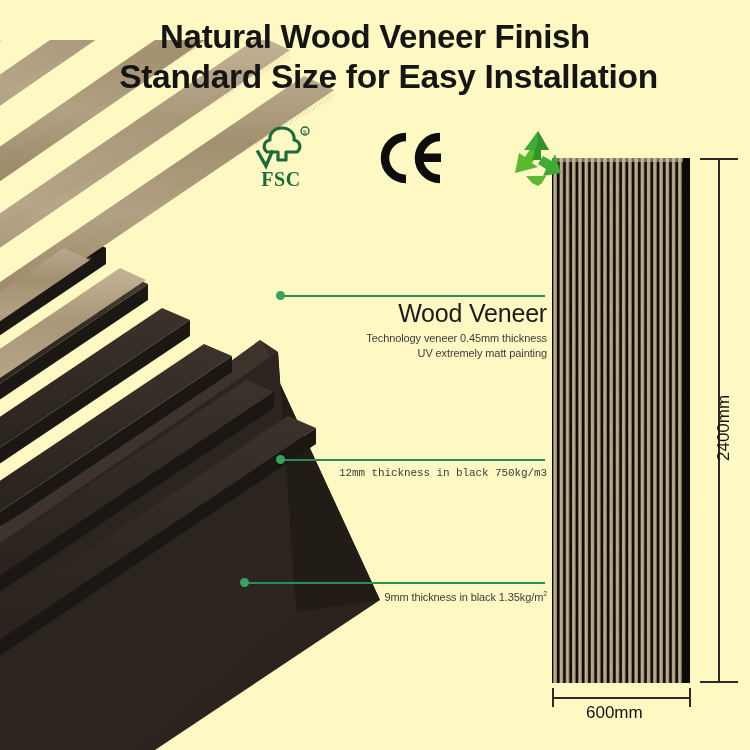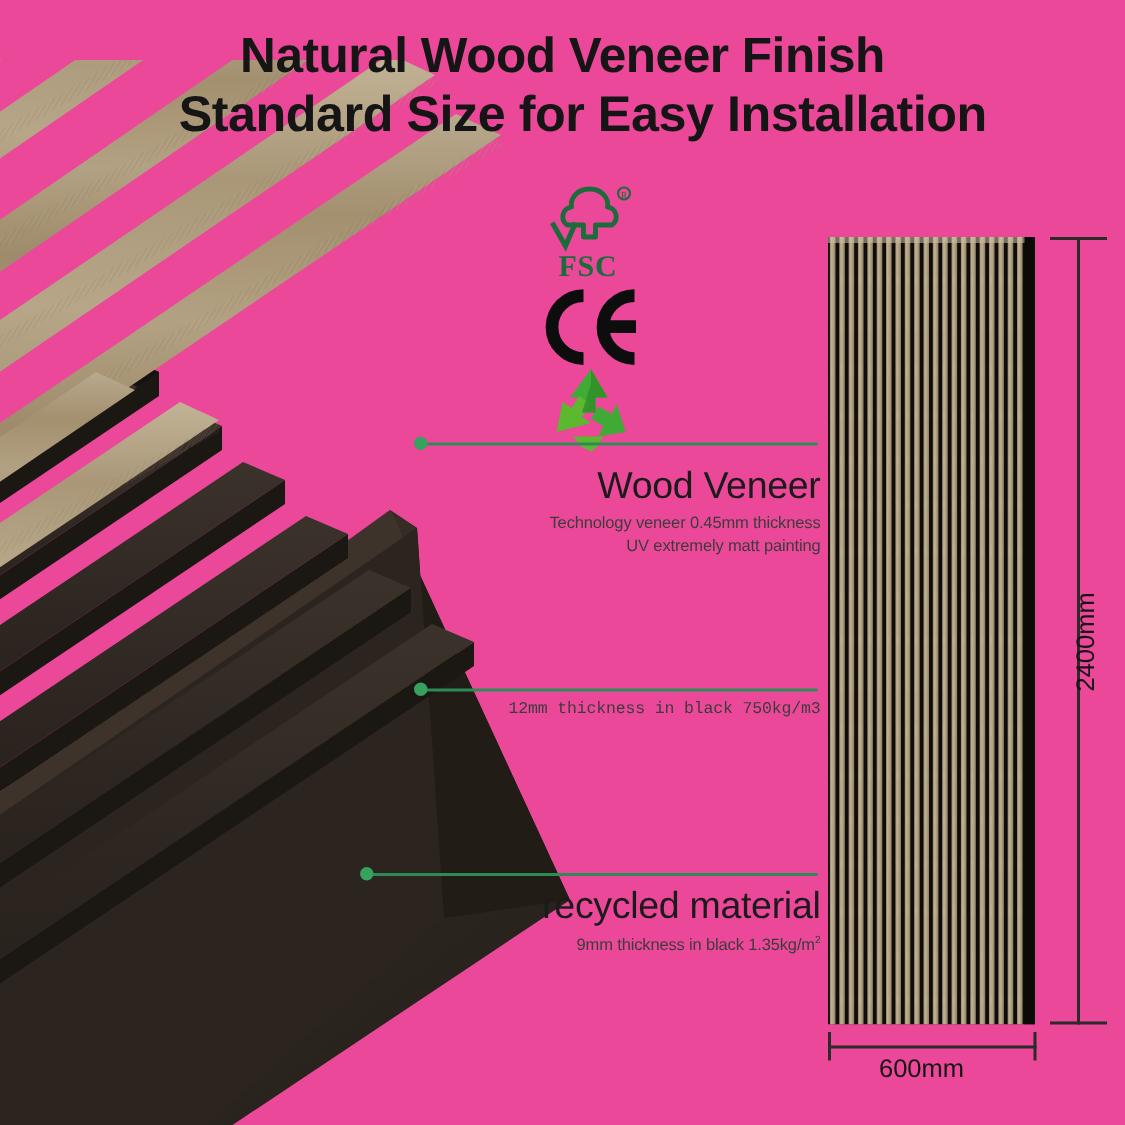--- a/index.html
+++ b/index.html
@@ -1,28 +1,28 @@
 <!DOCTYPE html>
 <html><head>
 <meta charset="utf-8">
 <style>
   html,body{margin:0;padding:0;background:#fff;}
   body{width:750px;height:750px;overflow:hidden;position:relative;
        font-family:"Liberation Sans","DejaVu Sans",sans-serif;}
-  .stage{position:absolute;inset:0;width:750px;height:750px;background:#ec4899;overflow:hidden;}
+  .stage{position:absolute;inset:0;width:750px;height:750px;background:#fef9c3;overflow:hidden;}
 
   
   .title-block{position:absolute;left:0;top:18px;width:750px;text-align:center;z-index:40;}
   .title-line{font-weight:bold;color:#151515;letter-spacing:-0.3px;line-height:1.18;
               font-size:33px;white-space:nowrap;}
   .title-line.l2{font-size:33.5px;padding-left:27px;}
 
   
-  .certs{position:absolute;left:236px;top:120px;width:316px;height:76px;z-index:40;
-         display:flex;align-items:center;justify-content:space-between;flex-direction:column;}
+  .certs{position:absolute;left:252px;top:120px;width:316px;height:76px;z-index:40;
+         display:flex;align-items:center;justify-content:space-between;}
   .cert{position:relative;height:74px;display:flex;flex-direction:column;
         align-items:center;justify-content:center;}
   .cert svg{display:block;}
 
   
   .explode{position:absolute;left:-40px;top:40px;width:460px;height:715px;z-index:10;}
   .explode svg{display:block;}
 
   
   .callout{position:absolute;z-index:45;}
@@ -210,42 +210,41 @@
       </svg>
     </div>
 
 
   </div>
 
   <div class="callout" style="left:277px;top:295px;width:270px;">
     <div class="lead-line" style="left:0;top:0;width:268px;">
       <span class="lead-dot"></span>
     </div>
-    <div class="co-right" style="margin-top:15px;">
+    <div class="co-right" style="margin-top:4px;">
       <div class="co-title">Wood Veneer</div>
       <div class="co-sub" style="margin-top:4px;">Technology veneer 0.45mm thickness</div>
       <div class="co-sub">UV extremely matt painting</div>
     </div>
   </div>
 
   <div class="callout" style="left:277px;top:459px;width:270px;">
     <div class="lead-line" style="left:0;top:0;width:268px;">
       <span class="lead-dot"></span>
     </div>
     <div class="co-right" style="margin-top:7px;">
       <div class="co-sub" style="margin-top:4px;font-family:Liberation Mono, monospace;">12mm thickness in black 750kg/m3</div>
     </div>
   </div>
 
   <div class="callout" style="left:241px;top:582px;width:306px;">
     <div class="lead-line" style="left:0;top:0;width:304px;">
       <span class="lead-dot"></span>
     </div>
     <div class="co-right" style="margin-top:8px;">
-      <div class="co-title">recycled material</div>
       <div class="co-sub" style="margin-top:5px;"><span>9mm thickness in black 1.35kg/m</span><sup>2</sup></div>
     </div>
   </div>
 
   <div class="panel-wrap">
     <svg width="138" height="525" viewBox="0 0 138 525" id="panelSvg">
       <defs>
         <linearGradient id="slatG" x1="0" y1="0" x2="1" y2="0">
           <stop offset="0%" stop-color="#8d7f64"></stop>
           <stop offset="28%" stop-color="#c4b496"></stop>

